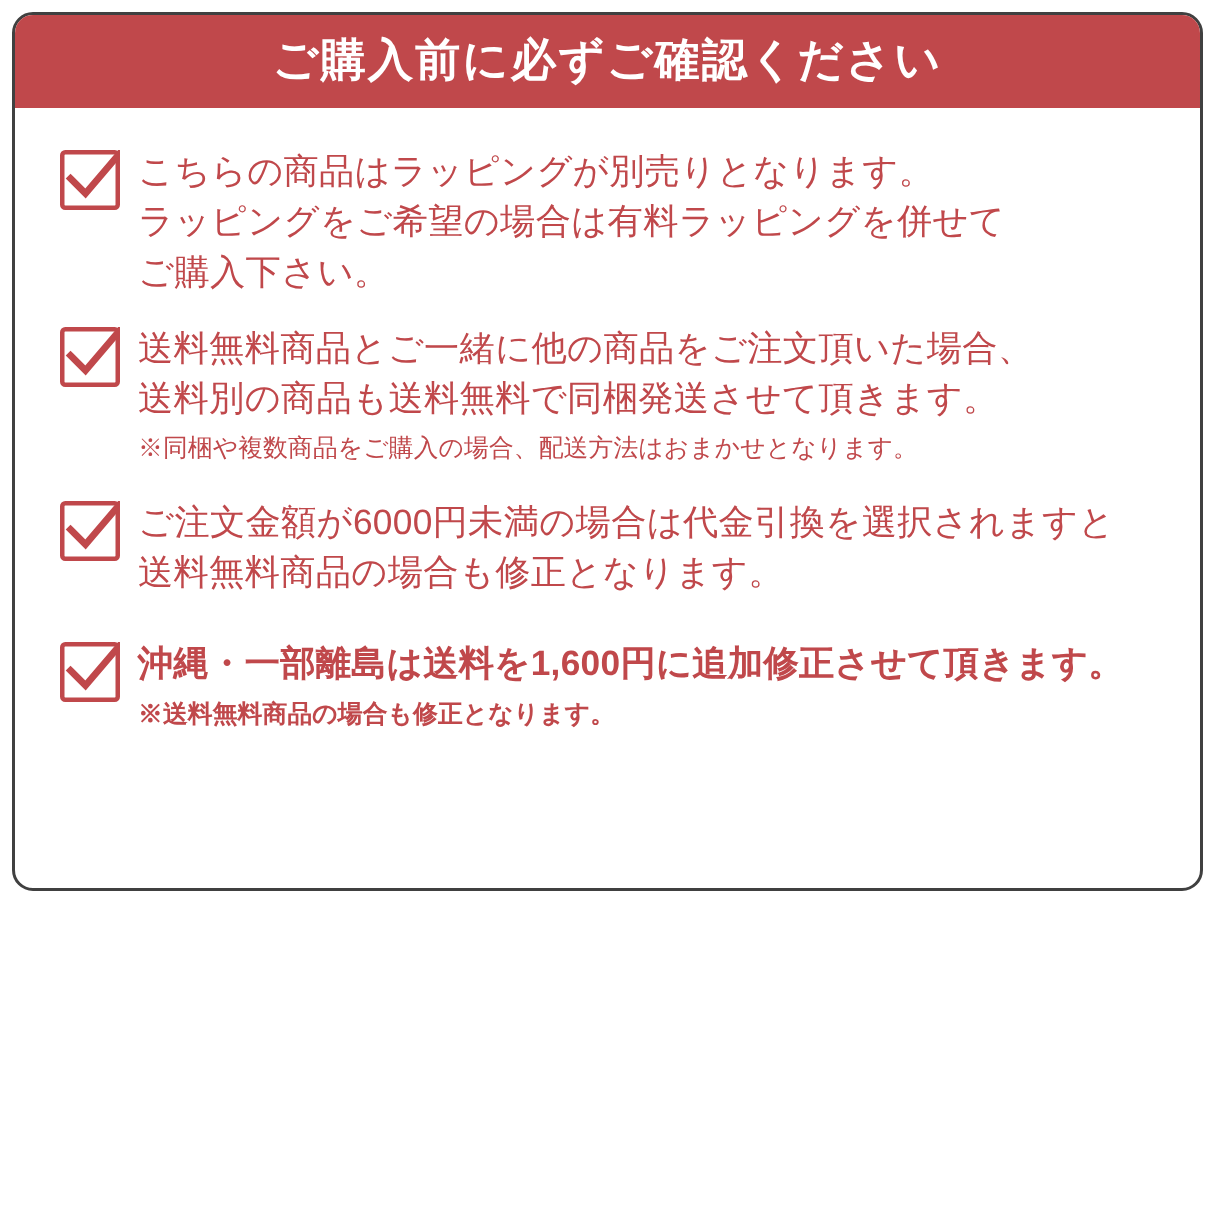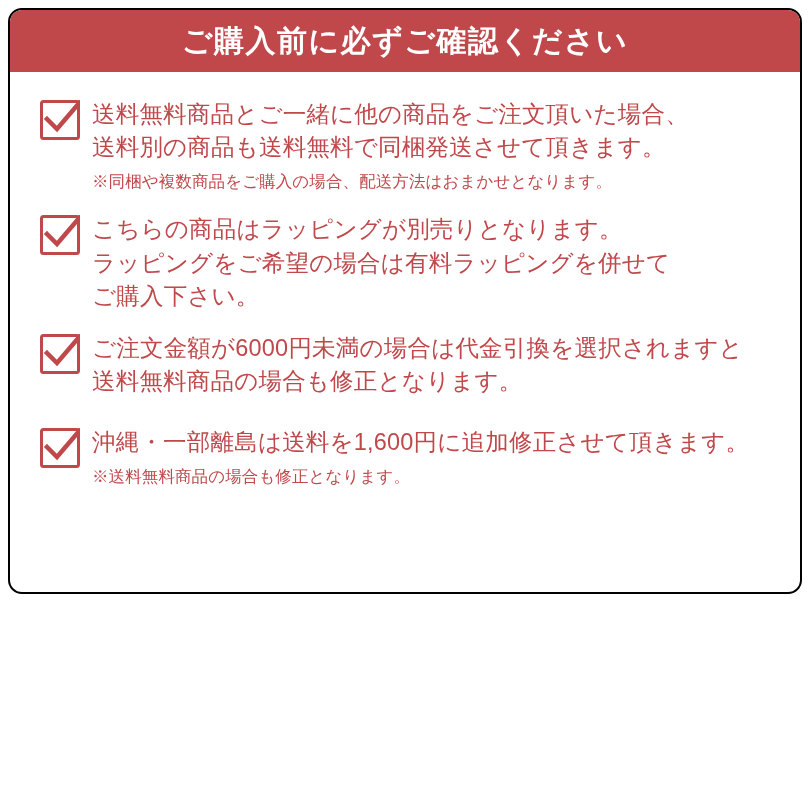--- a/index.html
+++ b/index.html
@@ -14,21 +14,21 @@
     -webkit-font-smoothing: antialiased;
   }
 
   .notice-card {
     position: absolute;
     left: 8px;
     top: 8px;
     width: 794px;
     height: 586px;
     box-sizing: border-box;
-    border: 2px solid #000000;
+    border: 2px solid #404040;
     border-radius: 14px;
     background: #ffffff;
     overflow: hidden;
   }
 
   .notice-header {
     height: 62px;
     background: #c0484b;
     border-radius: 10px 10px 0 0;
     display: flex;
@@ -85,58 +85,58 @@
     line-height: 1.5;
     letter-spacing: 0.1px;
     margin-top: 4px;
     white-space: nowrap;
   }
 
   
   .notice-item.item-1 { margin-bottom: 20px; }
   .notice-item.item-2 { margin-bottom: 18px; }
   .notice-item.item-3 { margin-bottom: 28px; }
-  .notice-item.item-4 { margin-bottom: 0; }
+  .notice-item.item-4 { margin-bottom: 0; font-weight: bold; }
 </style>
 </head>
 <body>
 
 <div class="notice-card">
 
   <div class="notice-header">
     <div class="notice-header-title">ご購入前に必ずご確認ください</div>
   </div>
 
   <div class="notice-body">
 
+    <div class="notice-item item-2">
+      <span class="check-icon">
+        <svg width="40" height="40" viewBox="0 0 40 40">
+          <rect x="1.5" y="1.5" width="37" height="37" rx="2" ry="2" fill="none" stroke="#c0484b" stroke-width="3"></rect>
+          <path d="M7 19 L17 29 L40 2" fill="none" stroke="#c0484b" stroke-width="4.5" stroke-linecap="square"></path>
+        </svg>
+      </span>
+      <span class="item-text-block">
+        <div class="item-line">こちらの商品はラッピングが別売りとなります。</div>
+        <div class="item-line">ラッピングをご希望の場合は有料ラッピングを併せて</div>
+        <div class="item-line">ご購入下さい。</div>
+      </span>
+    </div>
+
     <div class="notice-item item-1">
       <span class="check-icon">
         <svg width="40" height="40" viewBox="0 0 40 40">
           <rect x="1.5" y="1.5" width="37" height="37" rx="2" ry="2" fill="none" stroke="#c0484b" stroke-width="3"></rect>
           <path d="M7 19 L17 29 L40 2" fill="none" stroke="#c0484b" stroke-width="4.5" stroke-linecap="square"></path>
         </svg>
       </span>
       <span class="item-text-block">
         <div class="item-line">送料無料商品とご一緒に他の商品をご注文頂いた場合、</div>
         <div class="item-line">送料別の商品も送料無料で同梱発送させて頂きます。</div>
         <div class="item-note">※同梱や複数商品をご購入の場合、配送方法はおまかせとなります。</div>
-      </span>
-    </div>
-
-    <div class="notice-item item-2">
-      <span class="check-icon">
-        <svg width="40" height="40" viewBox="0 0 40 40">
-          <rect x="1.5" y="1.5" width="37" height="37" rx="2" ry="2" fill="none" stroke="#c0484b" stroke-width="3"></rect>
-          <path d="M7 19 L17 29 L40 2" fill="none" stroke="#c0484b" stroke-width="4.5" stroke-linecap="square"></path>
-        </svg>
-      </span>
-      <span class="item-text-block">
-        <div class="item-line">こちらの商品はラッピングが別売りとなります。</div>
-        <div class="item-line">ラッピングをご希望の場合は有料ラッピングを併せて</div>
-        <div class="item-line">ご購入下さい。</div>
       </span>
     </div>
 
     <div class="notice-item item-3">
       <span class="check-icon">
         <svg width="40" height="40" viewBox="0 0 40 40">
           <rect x="1.5" y="1.5" width="37" height="37" rx="2" ry="2" fill="none" stroke="#c0484b" stroke-width="3"></rect>
           <path d="M7 19 L17 29 L40 2" fill="none" stroke="#c0484b" stroke-width="4.5" stroke-linecap="square"></path>
         </svg>
       </span>

